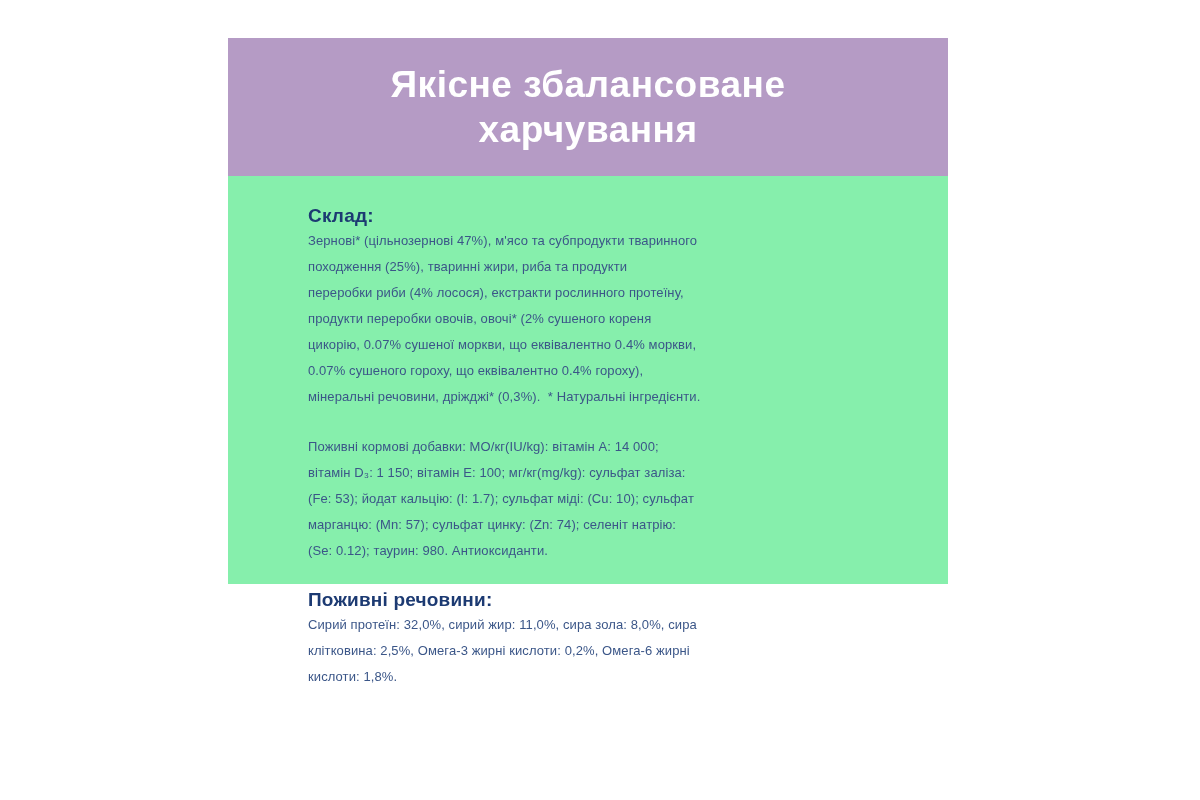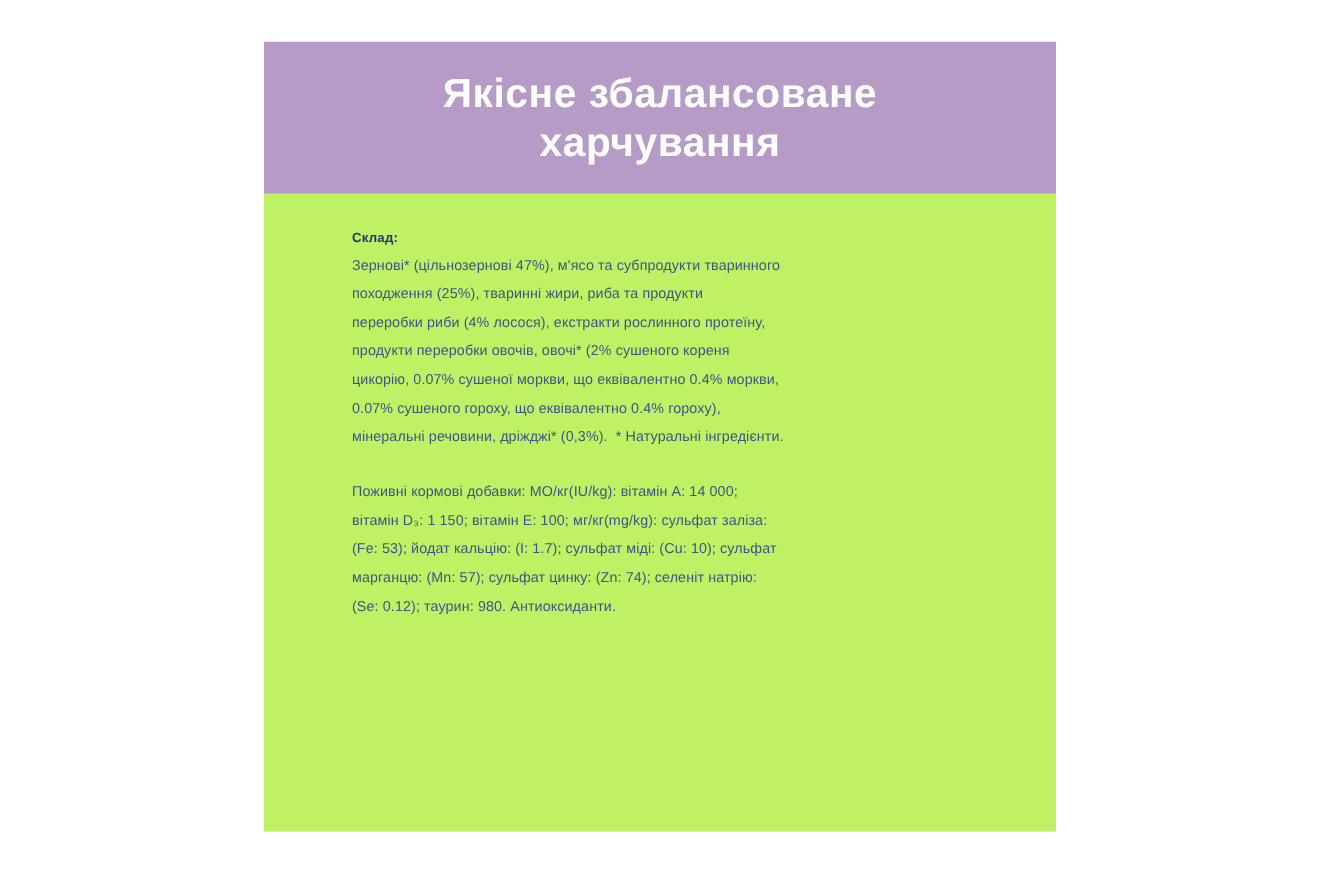--- a/index.html
+++ b/index.html
@@ -10,25 +10,25 @@
   }
   .page {
     position: relative;
     width: 1200px;
     height: 800px;
     background: #ffffff;
     overflow: hidden;
   }
   .card {
     position: absolute;
-    left: 240px;
+    left: 228px;
     top: 38px;
     width: 720px;
-    height: 718px;
-    background: #bef264;
+    height: 546px;
+    background: #86efac;
   }
   .card-header {
     width: 100%;
     height: 138px;
     background: #b59bc5;
     display: flex;
     align-items: center;
     justify-content: center;
   }
   .card-title {
@@ -41,21 +41,21 @@
     white-space: pre-line;
   }
   .card-body {
     padding: 28px 78px 0 80px;
   }
   .section {
     margin: 0 0 24px 0;
   }
   .section-heading {
     color: #1c3a72;
-    font-size: 12px;
+    font-size: 19px;
     font-weight: bold;
     line-height: 24px;
     margin: 0;
     letter-spacing: 0.2px;
   }
   .section-body {
     color: #3b5688;
     font-size: 13px;
     line-height: 26px;
     margin: 0;
@@ -88,16 +88,22 @@
       </div>
 
       <div class="section">
         <p class="section-body">Поживні кормові добавки: МО/кг(IU/kg): вітамін А: 14 000;
 вітамін D₃: 1 150; вітамін Е: 100; мг/кг(mg/kg): сульфат заліза:
 (Fe: 53); йодат кальцію: (I: 1.7); сульфат міді: (Cu: 10); сульфат
 марганцю: (Mn: 57); сульфат цинку: (Zn: 74); селеніт натрію:
 (Se: 0.12); таурин: 980. Антиоксиданти.</p>
       </div>
 
+      <div class="section">
+        <p class="section-heading">Поживні речовини:</p>
+        <p class="section-body">Сирий протеїн: 32,0%, сирий жир: 11,0%, сира зола: 8,0%, сира
+клітковина: 2,5%, Омега-3 жирні кислоти: 0,2%, Омега-6 жирні
+кислоти: 1,8%.</p>
+      </div>
 
     </div>
   </div>
 </div>
 
 </body></html>

